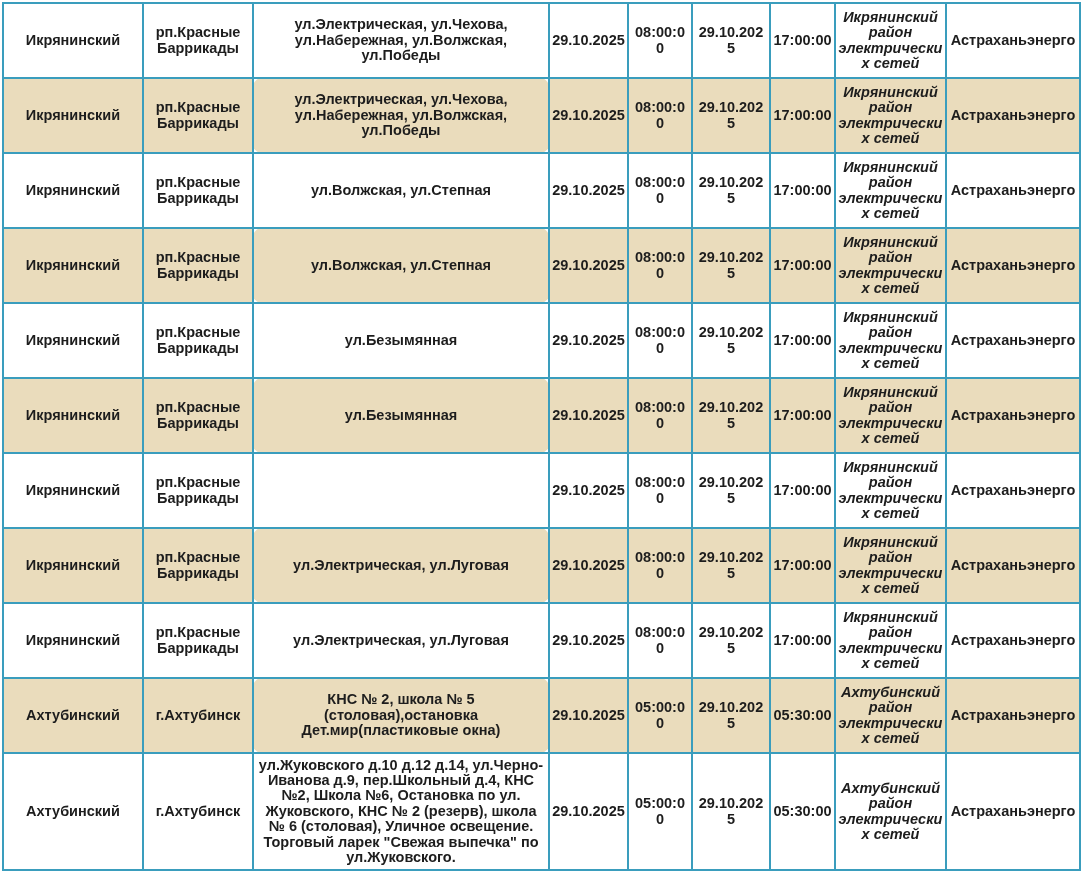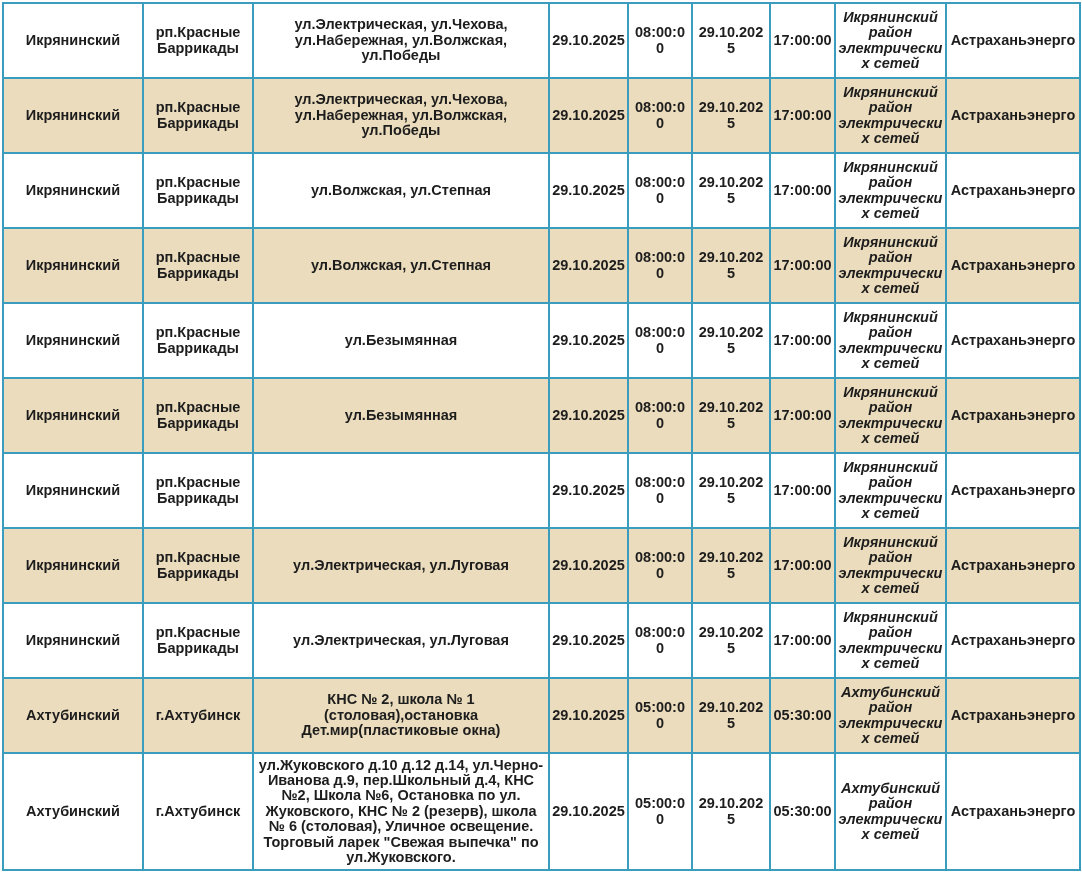--- a/index.html
+++ b/index.html
@@ -41,21 +41,21 @@
   table.outage-table tr {
     height: 75px;
     background: var(--row-bg);
   }
   table.outage-table tr:nth-child(even) {
     background: var(--stripe-color);
   }
   table.outage-table tr:last-child {
     height: 117px;
   }
-  td.col-streets { padding: 1px 4px; }
+  td.col-streets { padding: 1px 4px; border-radius: 9px; }
   td.col-res-org { padding: 1px 3px; font-style: italic; }
   
   col.c-district   { width: 140px; }
   col.c-settlement { width: 110px; }
   col.c-streets    { width: 296px; }
   col.c-start-date { width: 79px; }
   col.c-start-time { width: 64px; }
   col.c-end-date   { width: 78px; }
   col.c-end-time   { width: 65px; }
   col.c-res-org    { width: 111px; }
@@ -174,21 +174,21 @@
           <td class="col-start-date">29.10.2025</td>
           <td class="col-start-time">08:00:00</td>
           <td class="col-end-date">29.10.2025</td>
           <td class="col-end-time">17:00:00</td>
           <td class="col-res-org">Икрянинский район электрических сетей</td>
           <td class="col-company">Астраханьэнерго</td>
         </tr>
         <tr>
           <td class="col-district">Ахтубинский</td>
           <td class="col-settlement">г.Ахтубинск</td>
-          <td class="col-streets">КНС № 2, школа № 1 (столовая),остановка Дет.мир(пластиковые окна)</td>
+          <td class="col-streets">КНС № 2, школа № 5 (столовая),остановка Дет.мир(пластиковые окна)</td>
           <td class="col-start-date">29.10.2025</td>
           <td class="col-start-time">05:00:00</td>
           <td class="col-end-date">29.10.2025</td>
           <td class="col-end-time">05:30:00</td>
           <td class="col-res-org">Ахтубинский район электрических сетей</td>
           <td class="col-company">Астраханьэнерго</td>
         </tr>
         <tr>
           <td class="col-district">Ахтубинский</td>
           <td class="col-settlement">г.Ахтубинск</td>

